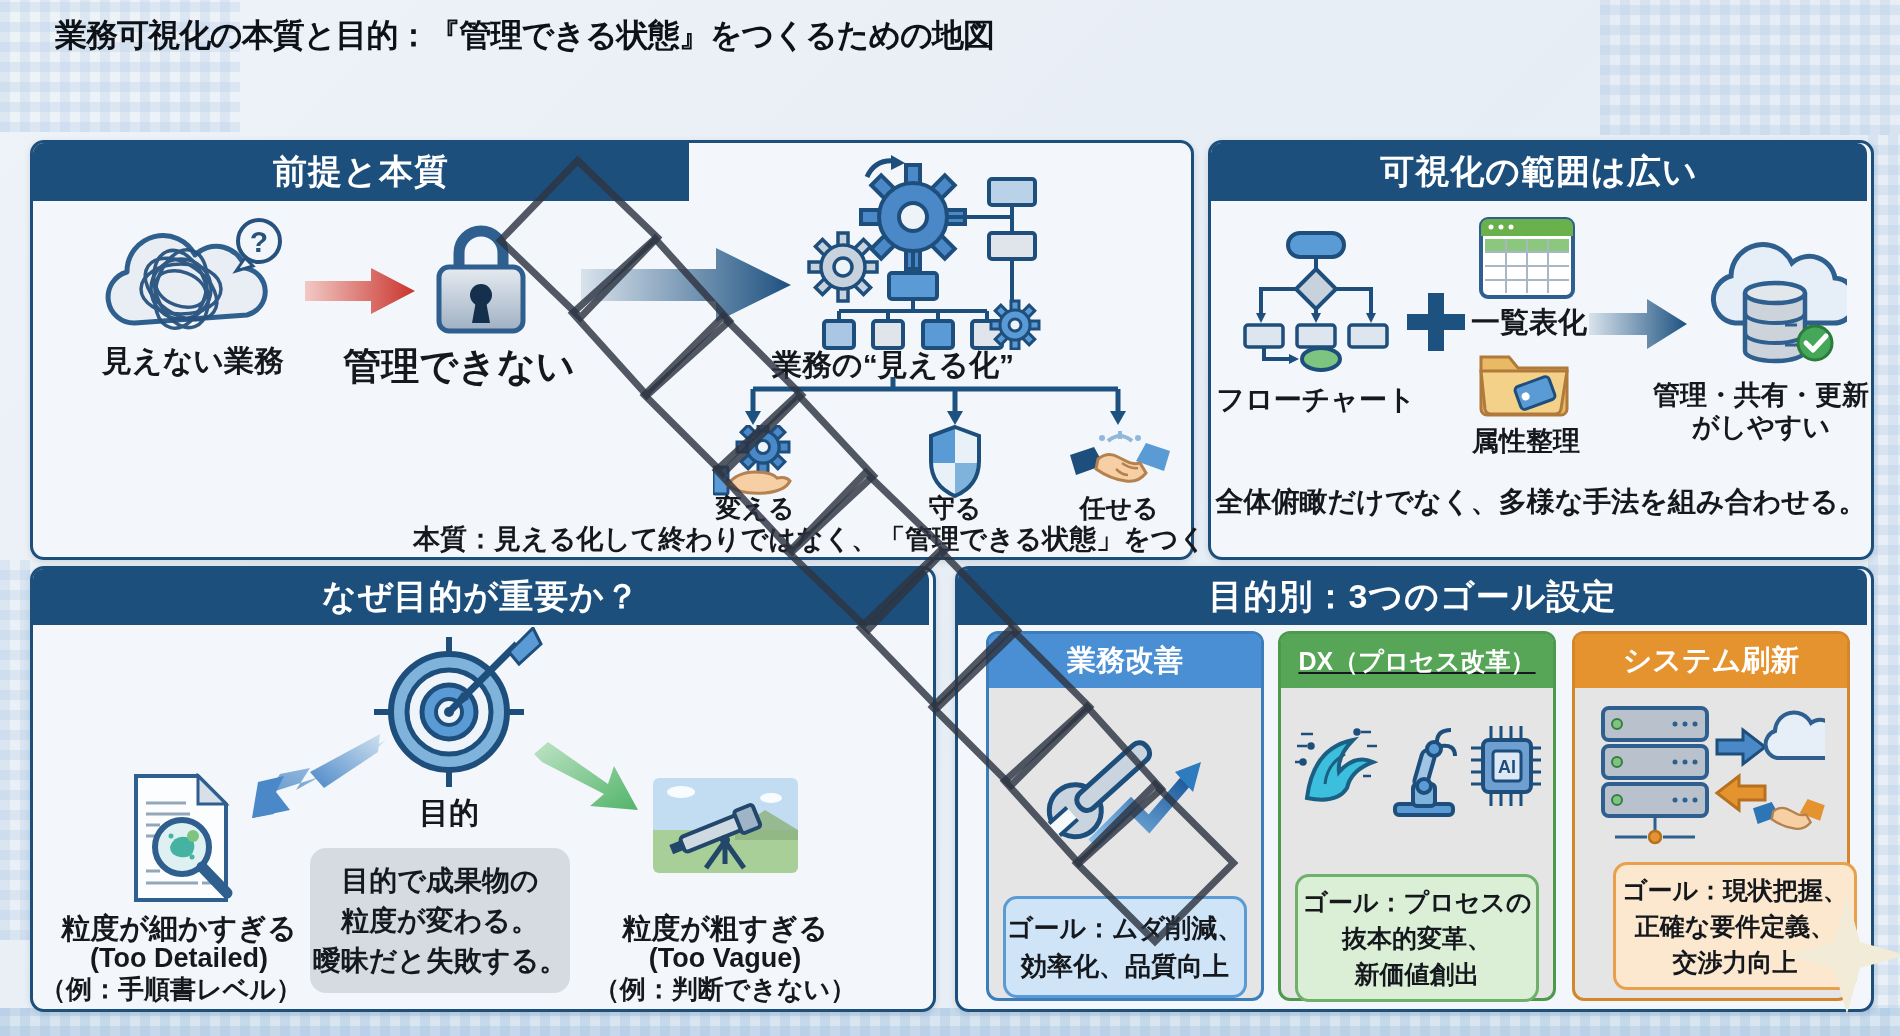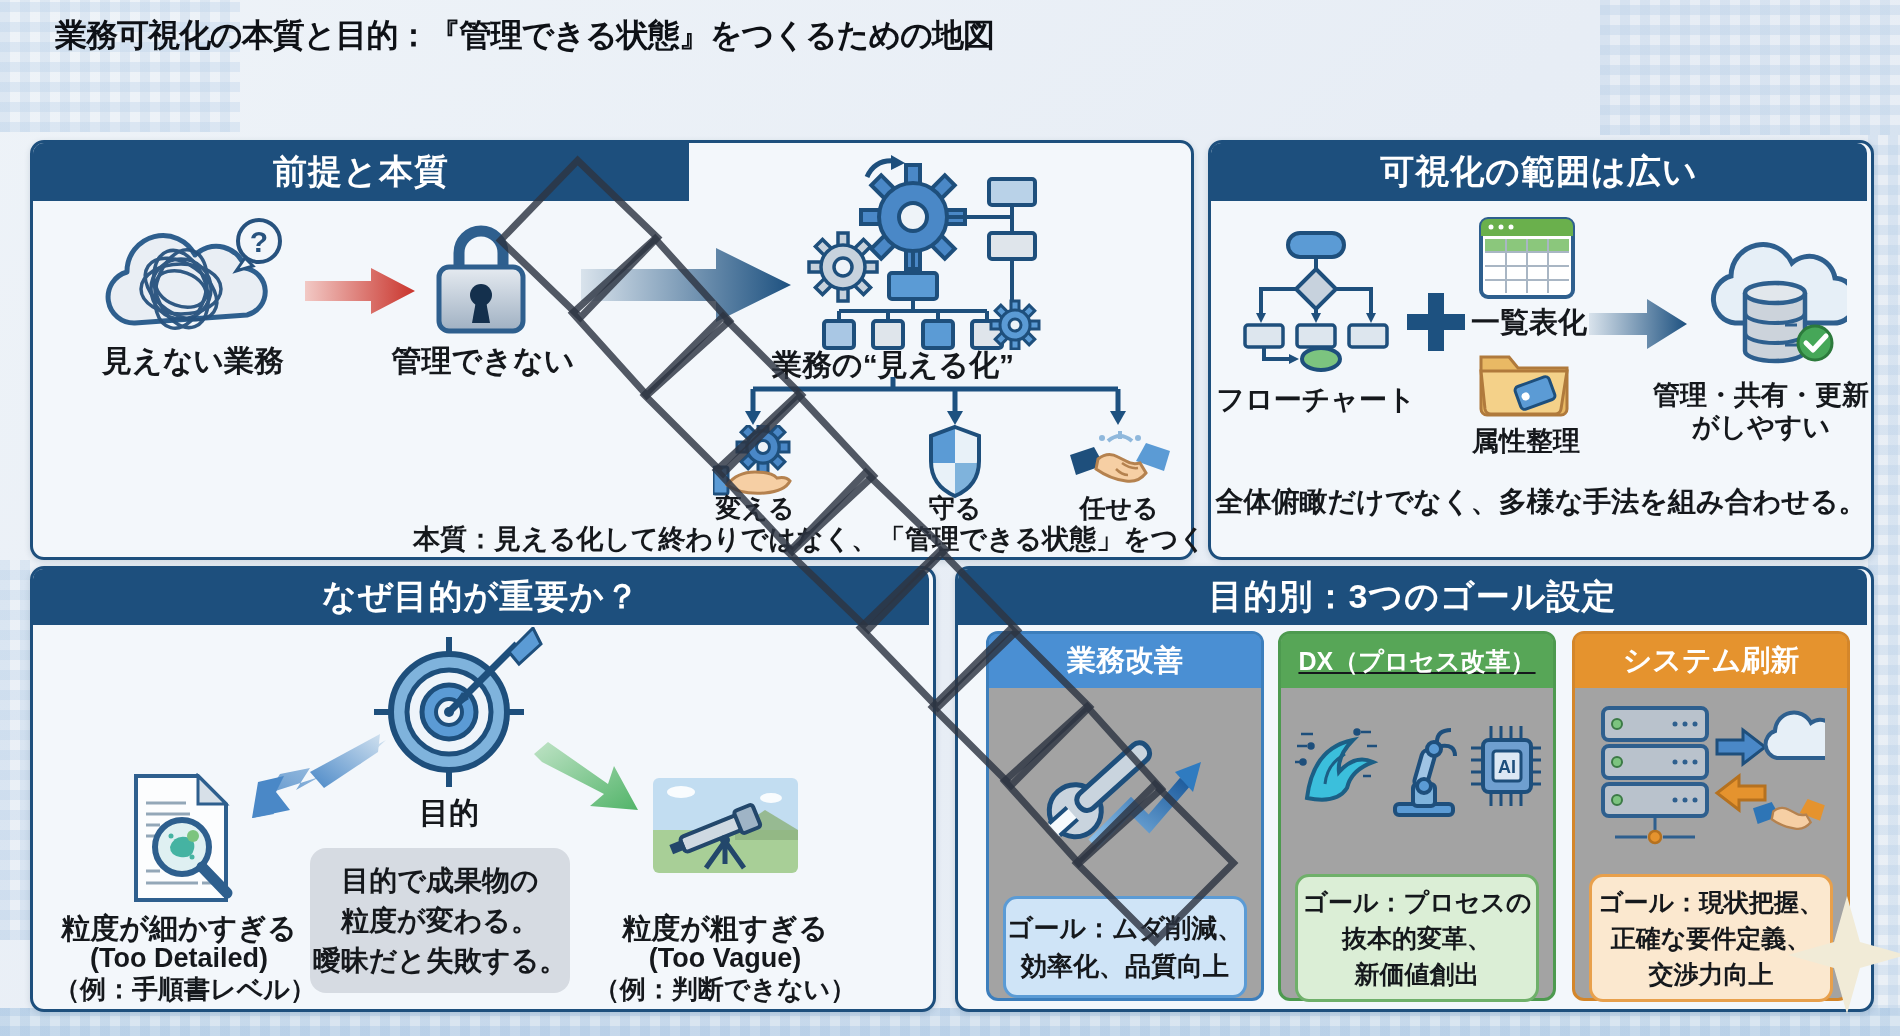--- a/index.html
+++ b/index.html
@@ -18,32 +18,32 @@
          display:flex;align-items:center;justify-content:center;
          font-weight:800;font-size:34px;letter-spacing:1px;}
   .full{left:0;right:4px;border-radius:10px 10px 0 0;}
   .label{position:absolute;font-weight:800;white-space:nowrap;color:#15181c;}
   .ctr{transform:translateX(-50%);}
   .icon{position:absolute;}
   .graybox{position:absolute;background:#d6dbe2;border-radius:16px;
            display:flex;flex-direction:column;align-items:center;justify-content:center;
            font-weight:800;font-size:28px;line-height:40px;text-align:center;}
   .gcol{position:absolute;top:62px;width:272px;height:364px;border-radius:12px;
-        background:#a3a3a3;border:3px solid;}
+        background:#e5e5e5;border:3px solid;}
   .chead{height:54px;border-radius:8px 8px 0 0;display:flex;align-items:center;
          justify-content:center;color:#fff;font-weight:800;font-size:29px;white-space:nowrap;}
   .gbox{position:absolute;left:14px;width:238px;border:3px solid;border-radius:14px;
         display:flex;flex-direction:column;align-items:center;justify-content:center;
         font-weight:800;text-align:center;}
   .col-blue{border-color:#3c7ebc;} .col-blue .chead{background:#4a8fd3;}
   .col-green{border-color:#4d9a4f;text-decoration:underline;} .col-green .chead{background:#57a657;font-size:25px;}
   .col-orange{border-color:#d4862a;} .col-orange .chead{background:#e5932e;}
   .gb1{background:#cfe4f7;border-color:#5b9bd5;top:262px;height:96px;font-size:26px;line-height:38px;}
   .gb2{background:#dbeed6;border-color:#6fb06a;top:240px;height:122px;font-size:25px;line-height:36px;}
-  .gb3{background:#fbe8cf;border-color:#e8a04c;top:240px;height:122px;font-size:25px;line-height:36px;}
+  .gb3{background:#fbe8cf;border-color:#e8a04c;top:228px;height:122px;font-size:25px;line-height:36px;margin-left:24px;}
   .wm{position:absolute;width:104px;height:104px;border:7px solid rgba(45,53,66,.82);
       z-index:30;pointer-events:none;}
   .sparkle{position:absolute;left:1788px;top:896px;width:118px;height:118px;background:#f1ebd7;
            z-index:40;clip-path:polygon(50% 0,61% 39%,100% 50%,61% 61%,50% 100%,39% 61%,0 50%,39% 39%);}
   .telescope{position:absolute;border-radius:6px;overflow:hidden;
              background:linear-gradient(#c2ddf1 0 55%,#a8cf97 55% 100%);}
   svg{display:block;}
 </style>
 </head>
 <body>
@@ -94,21 +94,21 @@
           <linearGradient id="lockg" x1="0" y1="0" x2="0" y2="1">
             <stop offset="0" stop-color="#e6ebf1"></stop>
             <stop offset="1" stop-color="#9fb0c2"></stop>
           </linearGradient>
         </defs>
       <path d="M28,62 V46 a22,22 0 0 1 44,0 V62" fill="none" stroke="#2e5f8e" stroke-width="11"></path>
       <rect x="8" y="60" width="84" height="64" rx="10" fill="url(#lockg)" stroke="#2e5f8e" stroke-width="5"></rect>
       <circle cx="50" cy="88" r="11" fill="#14304d"></circle>
       <path d="M45,94 L41,116 H59 L55,94 Z" fill="#14304d"></path>
     </svg>
-    <div class="label ctr" style="left:450px;top:198px;font-size:30px">管理できない</div>
+    <div class="label ctr" style="left:426px;top:198px;font-size:38px">管理できない</div>
 
 
     <svg class="icon" style="left:548px;top:100px" width="215" height="84" viewBox="0 0 215 84">
       <defs>
           <linearGradient id="ba1" x1="0" x2="1">
             <stop offset="0" stop-color="#d9e3ec"></stop>
             <stop offset="1" stop-color="#1d5180"></stop>
           </linearGradient>
         </defs>
       <polygon points="0,26 135,26 135,5 210,42 135,79 135,58 0,58" fill="url(#ba1)"></polygon>
@@ -378,21 +378,21 @@
     </div>
 
     <div class="graybox" style="left:277px;top:279px;width:260px;height:145px">
       <div>目的で成果物の</div>
       <div>粒度が変わる。</div>
       <div>曖昧だと失敗する。</div>
     </div>
 
     <div class="label ctr" style="left:146px;top:340px;font-size:29px">粒度が細かすぎる</div>
     <div class="label ctr" style="left:146px;top:374px;font-size:27px">(Too Detailed)</div>
-    <div class="label ctr" style="left:152px;top:403px;font-size:26px">（例：手順書レベル）</div>
+    <div class="label ctr" style="left:138px;top:403px;font-size:26px">（例：手順書レベル）</div>
 
     <div class="label ctr" style="left:692px;top:340px;font-size:29px">粒度が粗すぎる</div>
     <div class="label ctr" style="left:692px;top:374px;font-size:27px">(Too Vague)</div>
     <div class="label ctr" style="left:692px;top:403px;font-size:26px">（例：判断できない）</div>
   </section>
 
   <section class="panel" id="panelD" style="left:955px;top:566px;width:913px;height:440px">
     <div class="phead full" style="height:56px">
       <span>目的別：3つのゴール設定</span>
     </div>

